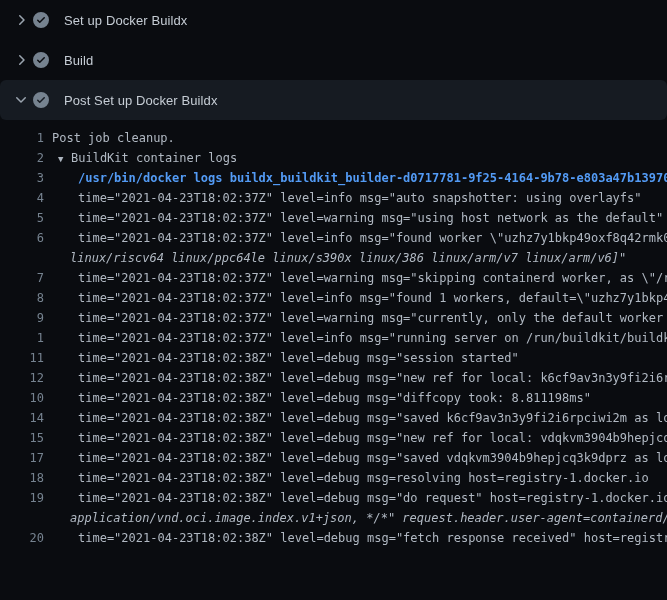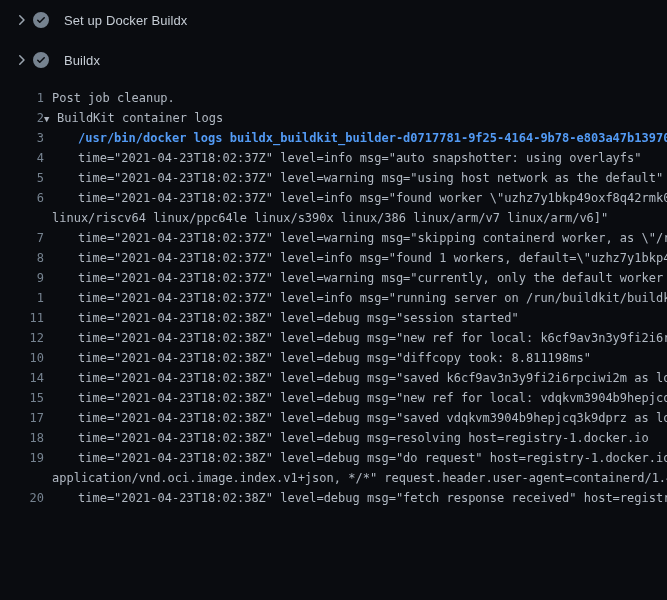--- a/index.html
+++ b/index.html
@@ -30,24 +30,24 @@
     display:flex; height:20px; line-height:20px;
     font-family:"DejaVu Sans Mono", monospace; font-size:12px;
     white-space:pre; overflow:hidden; color:#b1b9c3;
   }
   .gutter {
     width:44px; flex:none; text-align:right;
     color:#768390; cursor:pointer; user-select:none;
   }
   .lc { flex:none; }
   .lc.plain { margin-left:8px; }
-  .lc.group { }
+  .lc.group { margin-left:14px; }
   .lc.cmd   { margin-left:34px; color:#539bf5; font-weight:bold; }
   .lc.log   { margin-left:34px; }
-  .lc.cont  { margin-left:8px; }
+  .lc.cont  { margin-left:26px;font-style:italic; }
   .tri {
     display:inline-block; width:13px;
     font-size:9px; color:#aeb6c0; cursor:pointer;
     vertical-align:middle;
   }
 </style>
 </head>
 <body>
 
 <div class="steps" id="steps">
@@ -69,24 +69,37 @@
     <span class="chev">
         <svg width="16" height="16" viewBox="0 0 16 16">
           <path fill="#9aa4af" d="M6.22 3.22a.75.75 0 0 1 1.06 0l4.25 4.25a.75.75 0 0 1 0 1.06l-4.25 4.25a.75.75 0 0 1-1.06-1.06L9.94 8 6.22 4.28a.75.75 0 0 1 0-1.06Z"></path>
         </svg>
       </span>
     <span class="checkc">
       <svg width="16" height="16" viewBox="0 0 16 16">
         <path fill-rule="evenodd" fill="#768390" d="M8 16A8 8 0 1 1 8 0a8 8 0 0 1 0 16Zm3.78-9.72a.751.751 0 0 0-.018-1.042.751.751 0 0 0-1.042-.018L6.75 9.19 5.28 7.72a.751.751 0 0 0-1.042.018.751.751 0 0 0-.018 1.042l2 2a.75.75 0 0 0 1.06 0Z"></path>
       </svg>
     </span>
-    <span class="step-label">Buildx</span>
-  </div>
-
-
+    <span class="step-label">Build</span>
+  </div>
+
+
+  <div class="step-row expanded">
+    <span class="chev">
+        <svg width="16" height="16" viewBox="0 0 16 16">
+          <path fill="#9aa4af" d="M12.78 5.22a.75.75 0 0 1 0 1.06l-4.25 4.25a.75.75 0 0 1-1.06 0L3.22 6.28a.75.75 0 0 1 1.06-1.06L8 8.94l3.72-3.72a.75.75 0 0 1 1.06 0Z"></path>
+        </svg>
+      </span>
+    <span class="checkc">
+      <svg width="16" height="16" viewBox="0 0 16 16">
+        <path fill-rule="evenodd" fill="#768390" d="M8 16A8 8 0 1 1 8 0a8 8 0 0 1 0 16Zm3.78-9.72a.751.751 0 0 0-.018-1.042.751.751 0 0 0-1.042-.018L6.75 9.19 5.28 7.72a.751.751 0 0 0-1.042.018.751.751 0 0 0-.018 1.042l2 2a.75.75 0 0 0 1.06 0Z"></path>
+      </svg>
+    </span>
+    <span class="step-label">Post Set up Docker Buildx</span>
+  </div>
 </div>
 <div class="log-area" id="logarea">
   <div class="log-row">
     <span class="gutter">1</span>
     <span class="lc plain">Post job cleanup.</span>
   </div>
 
   <div class="log-row">
     <span class="gutter">2</span>
     <span class="lc group"><span class="tri">▼</span><span>BuildKit container logs</span></span>

